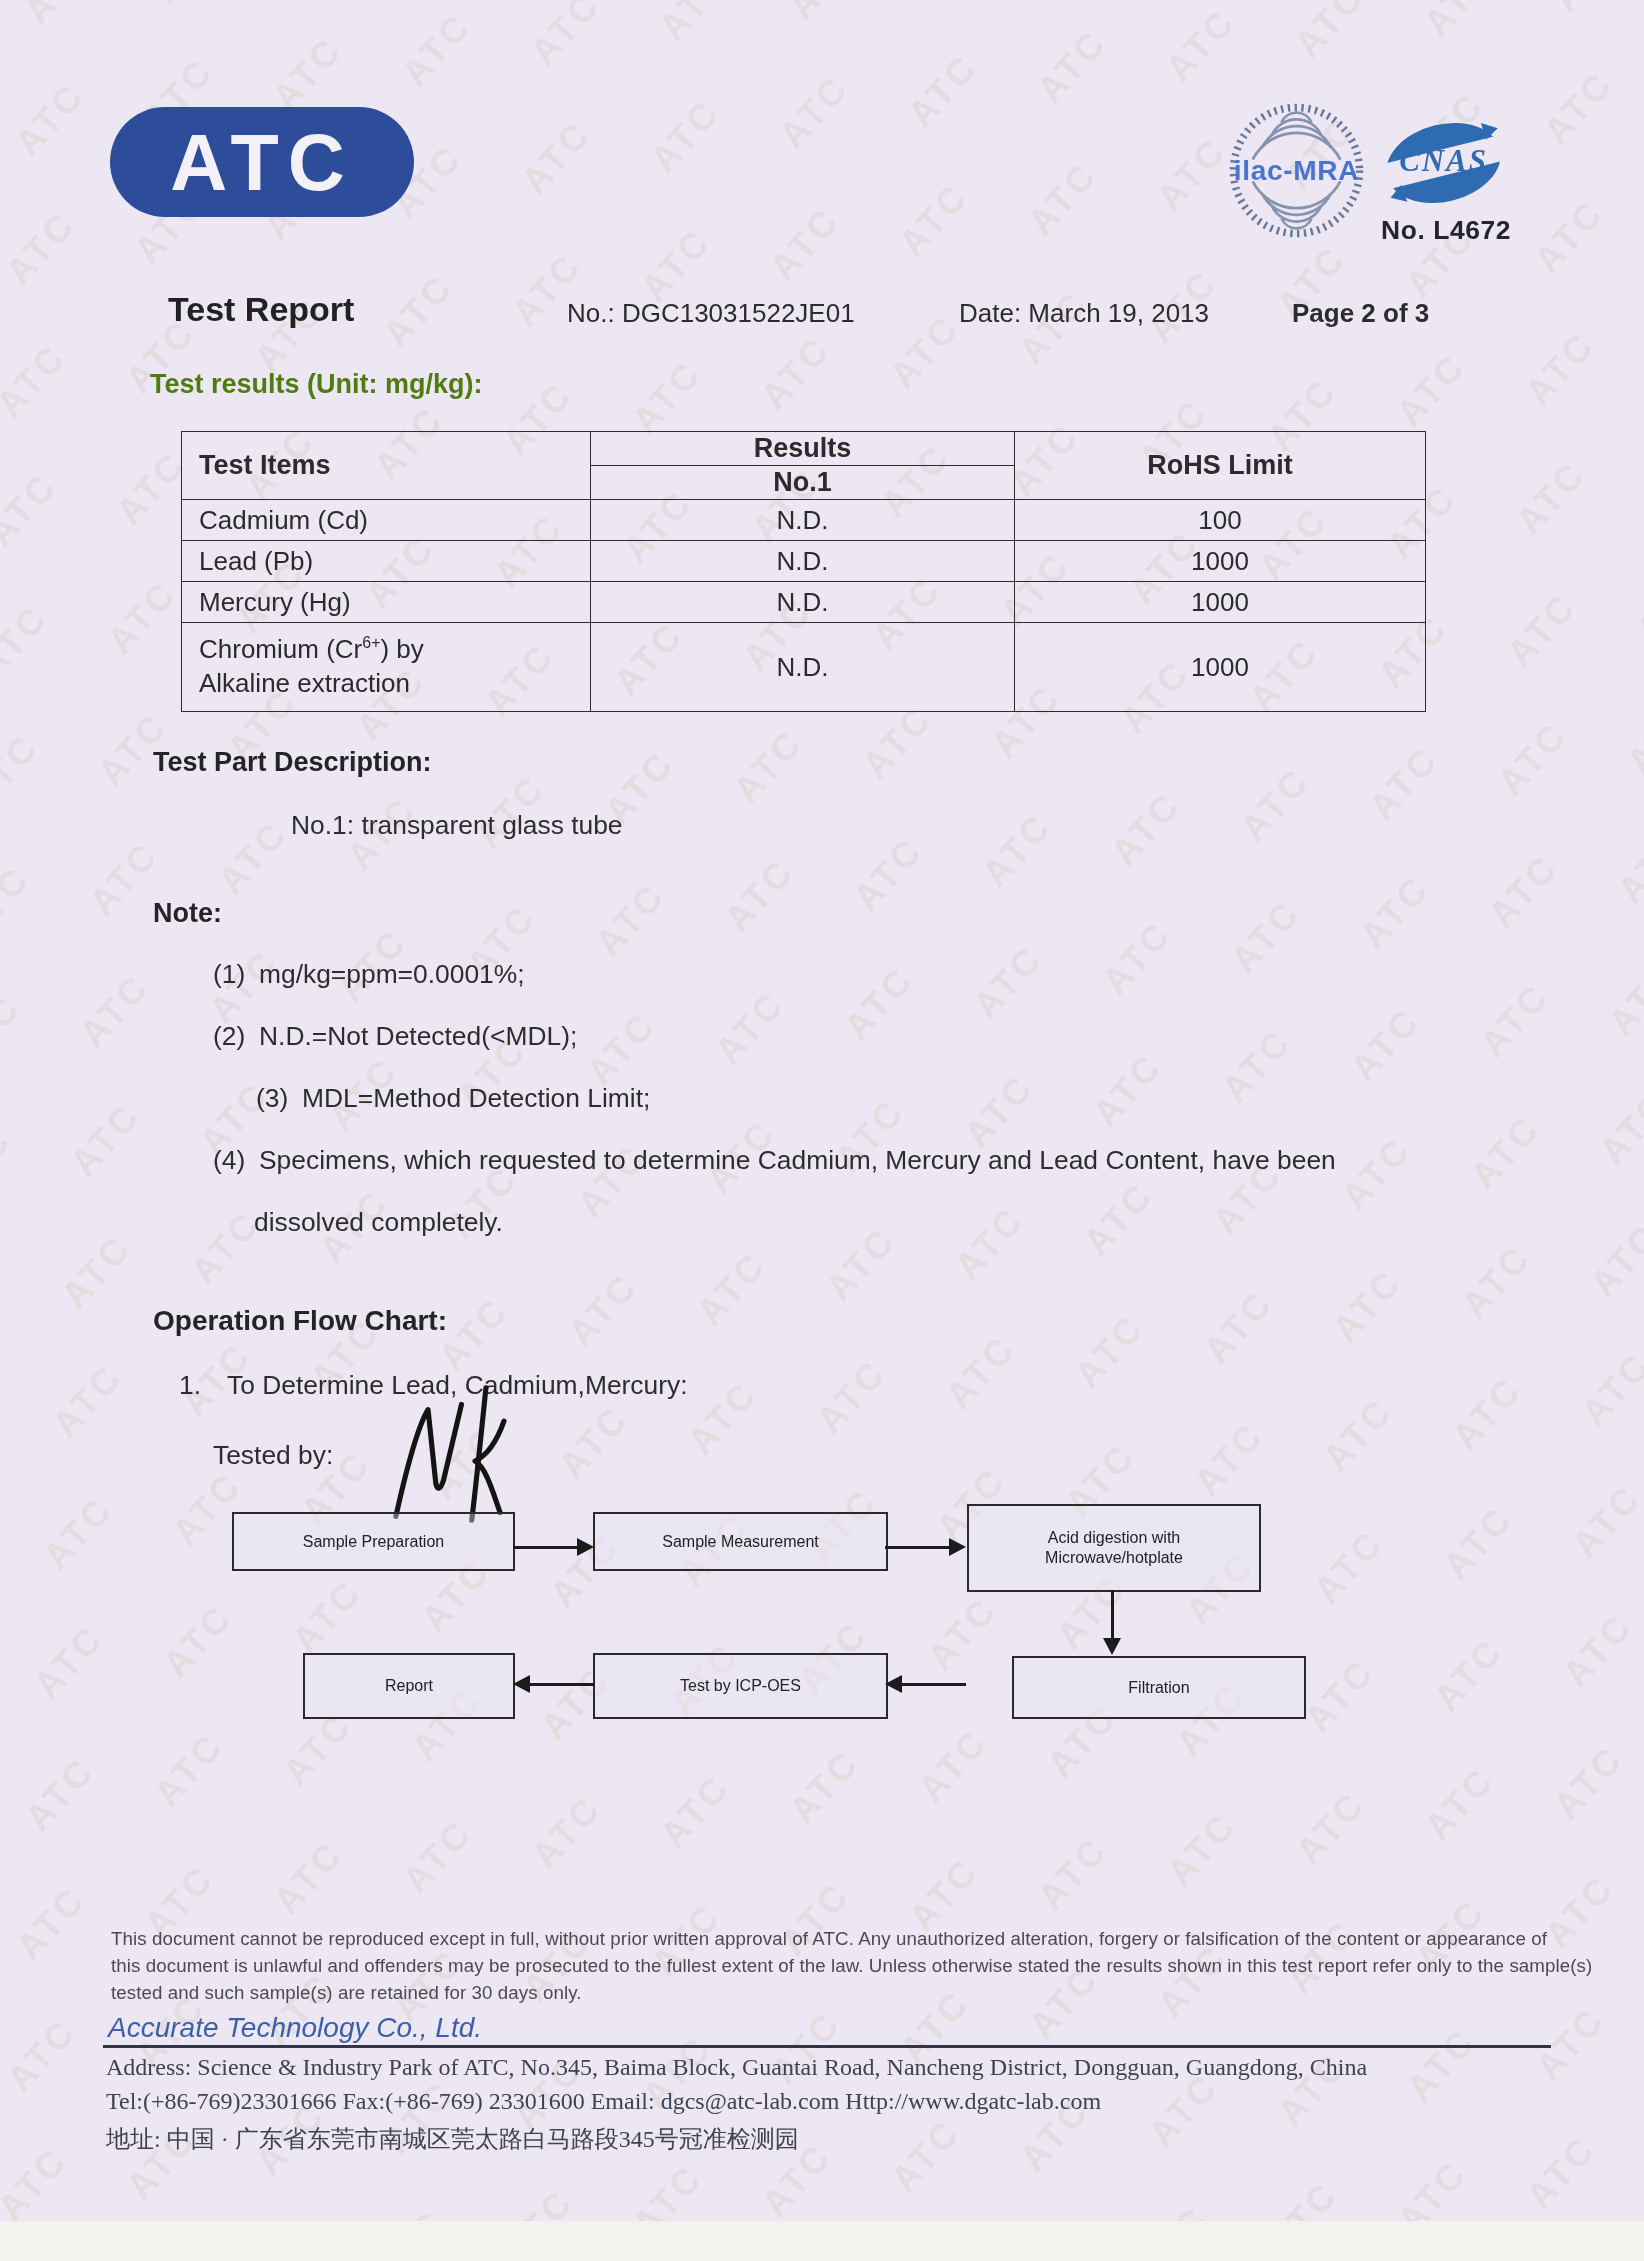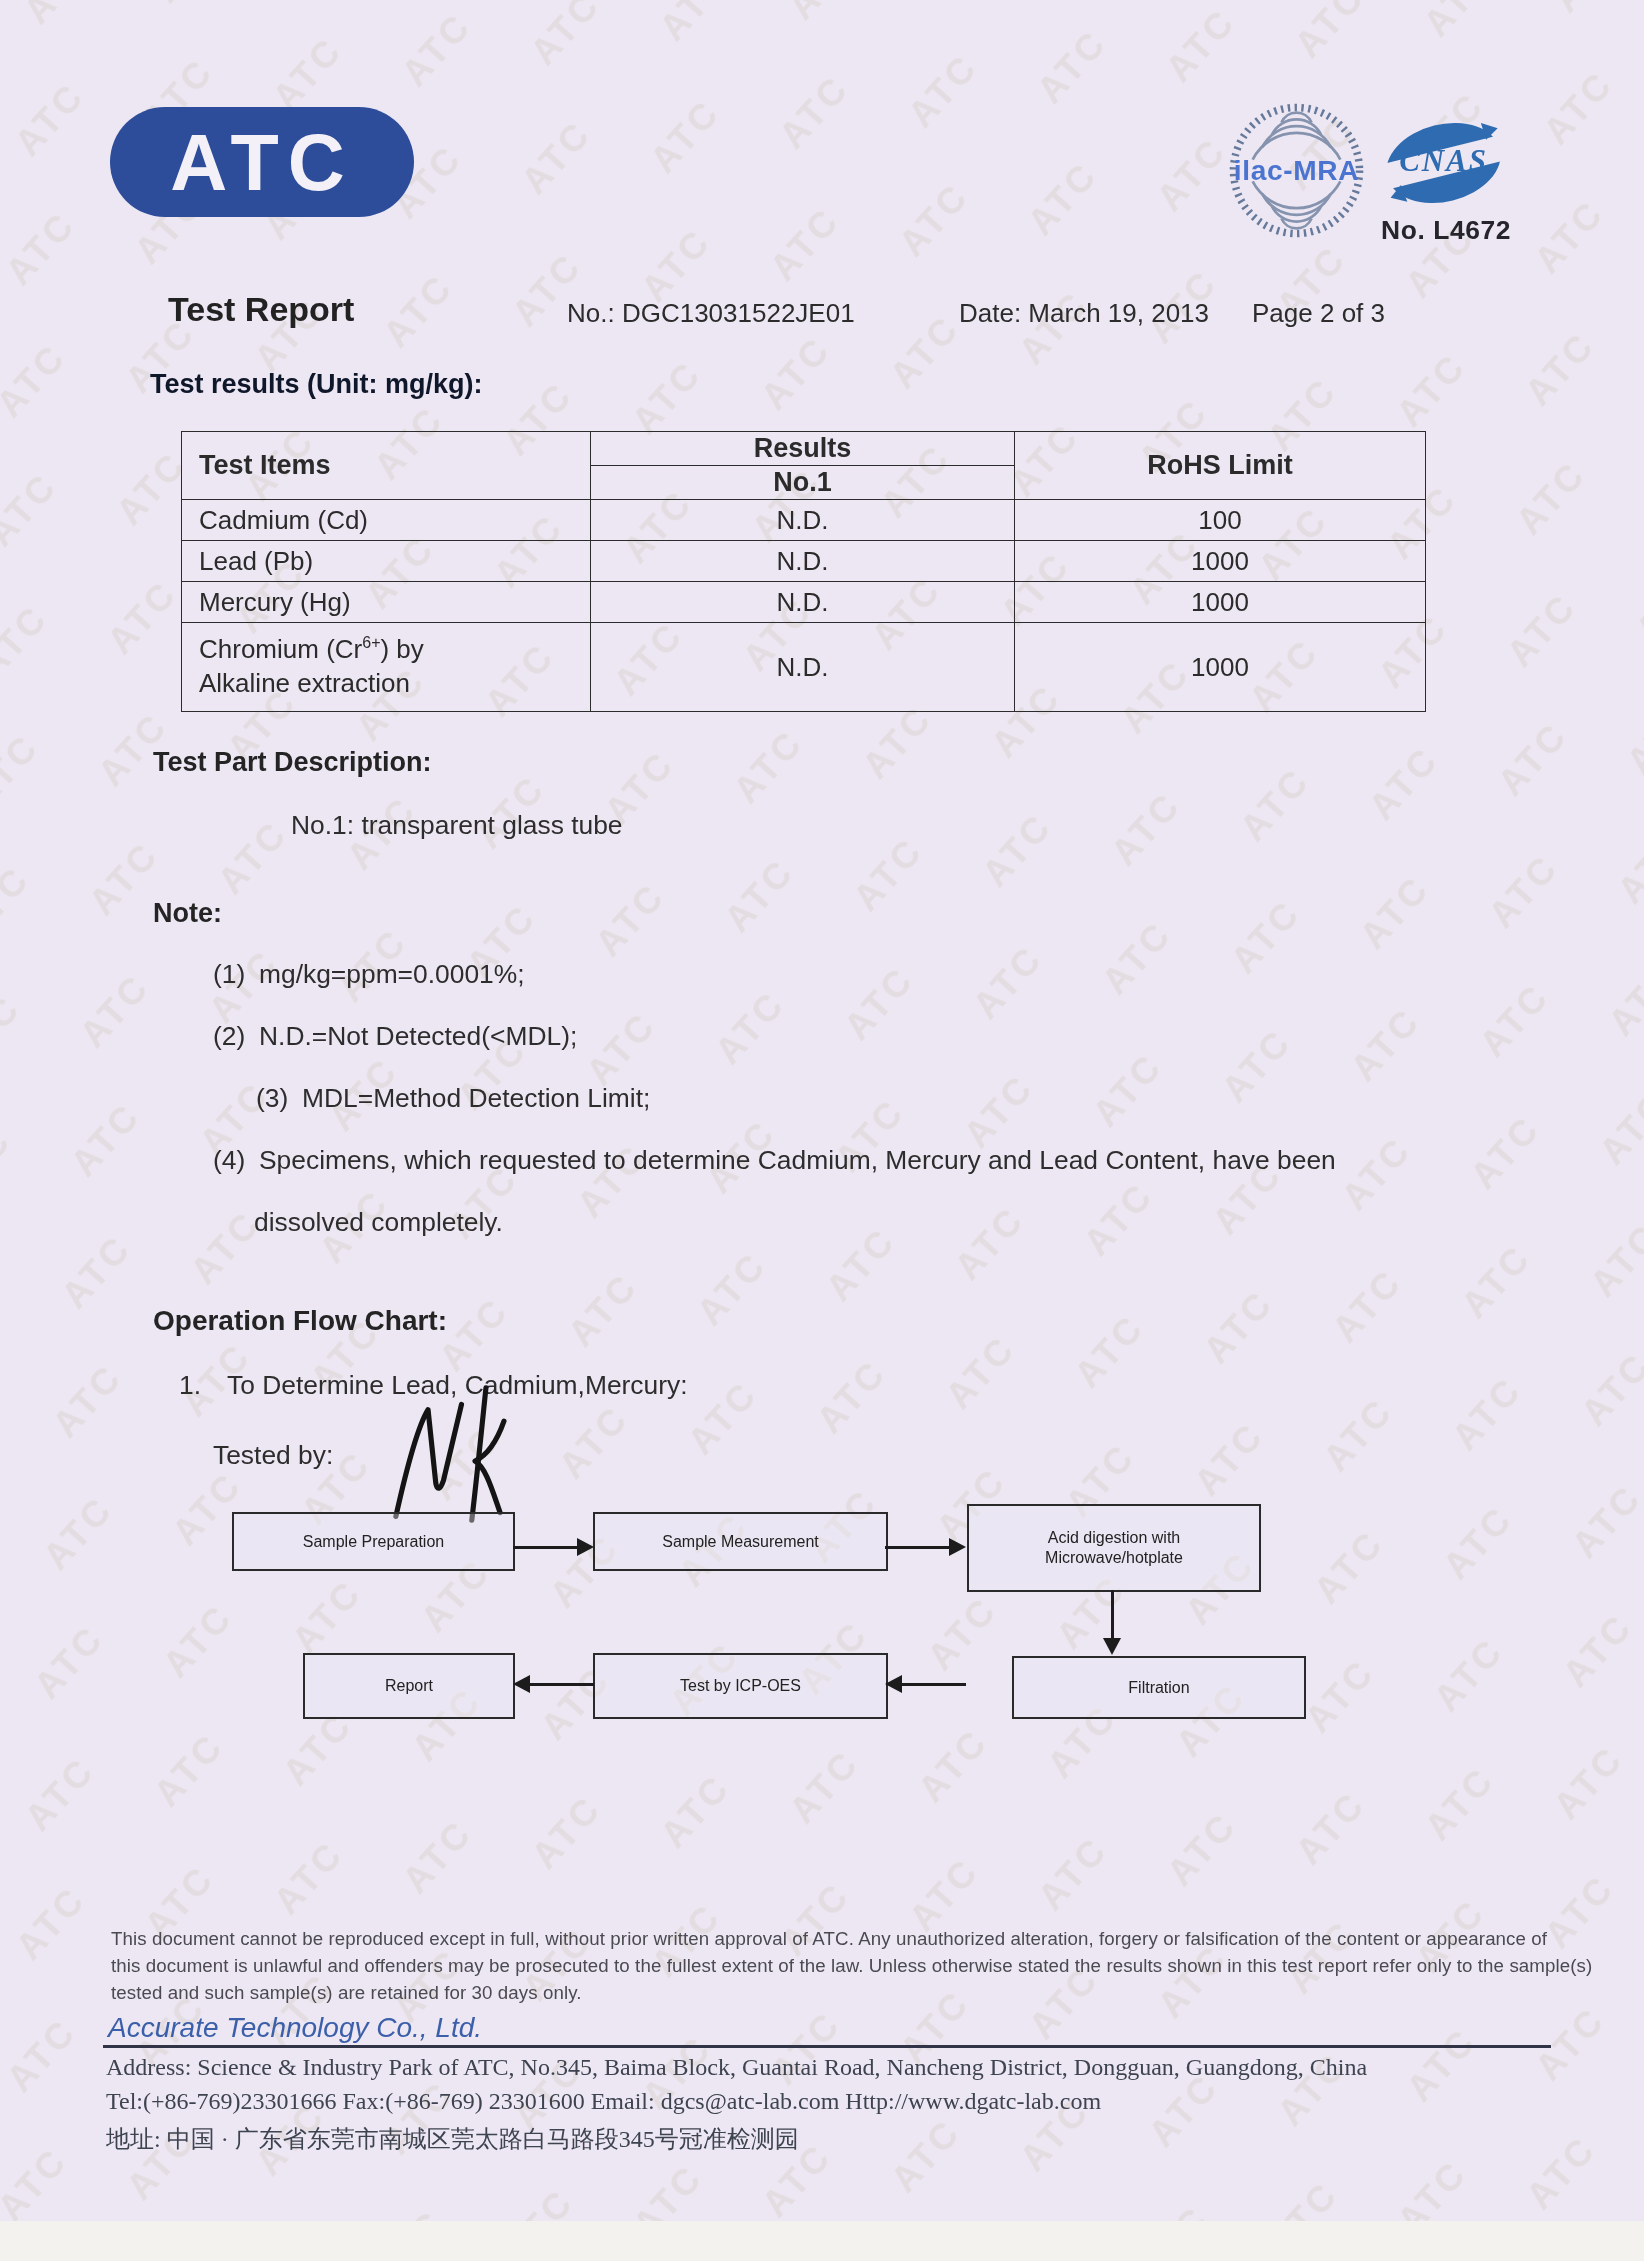--- a/index.html
+++ b/index.html
@@ -22,22 +22,22 @@
         background:#2d4d9b; display:flex; align-items:center; justify-content:center;}
   .logo span{color:#f3f1f7; font-weight:900; font-size:79px; letter-spacing:9px;
              transform:scaleY(1.02); font-family:"Liberation Sans",sans-serif;}
   
   .cert-no{left:1381px; top:215px; font-weight:700; font-size:26.4px; color:#25252b; letter-spacing:0.6px;}
   
   .title{left:168px; top:290px; font-size:34px; font-weight:700; color:#222;}
   .hmeta{font-size:26px; color:#2c2c2c; top:298px;}
   .report-no{left:567px;}
   .rdate{left:959px;}
-  .pageinfo{left:1252px;}
-  .results-heading{left:150px; top:369px; font-size:27px; font-weight:700; color:#0f172a;}
+  .pageinfo{left:1292px;font-weight:bold;}
+  .results-heading{left:150px; top:369px; font-size:27px; font-weight:700; color:#4d7c0f;}
   
   #results-table{left:181px; top:431px;}
   table{border-collapse:collapse; table-layout:fixed; width:1244px; background:transparent;}
   th,td{border:1.9px solid #2c2c2c; font-size:26px; color:#2b2b2b; padding:0;}
   th{font-weight:700; font-size:27px;}
   .c{text-align:center; vertical-align:middle;}
   .l{text-align:left; vertical-align:middle; padding-left:17px;}
   sup{font-size:16px;}
   .row2{line-height:1.3;}
   

